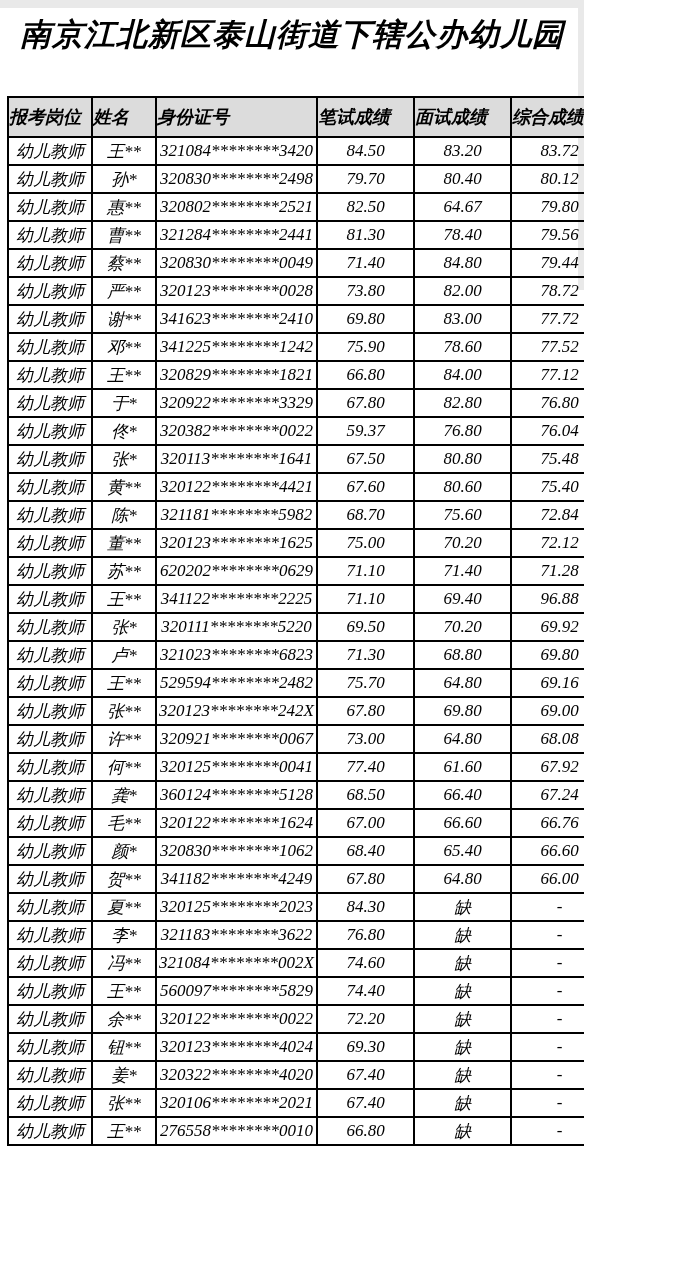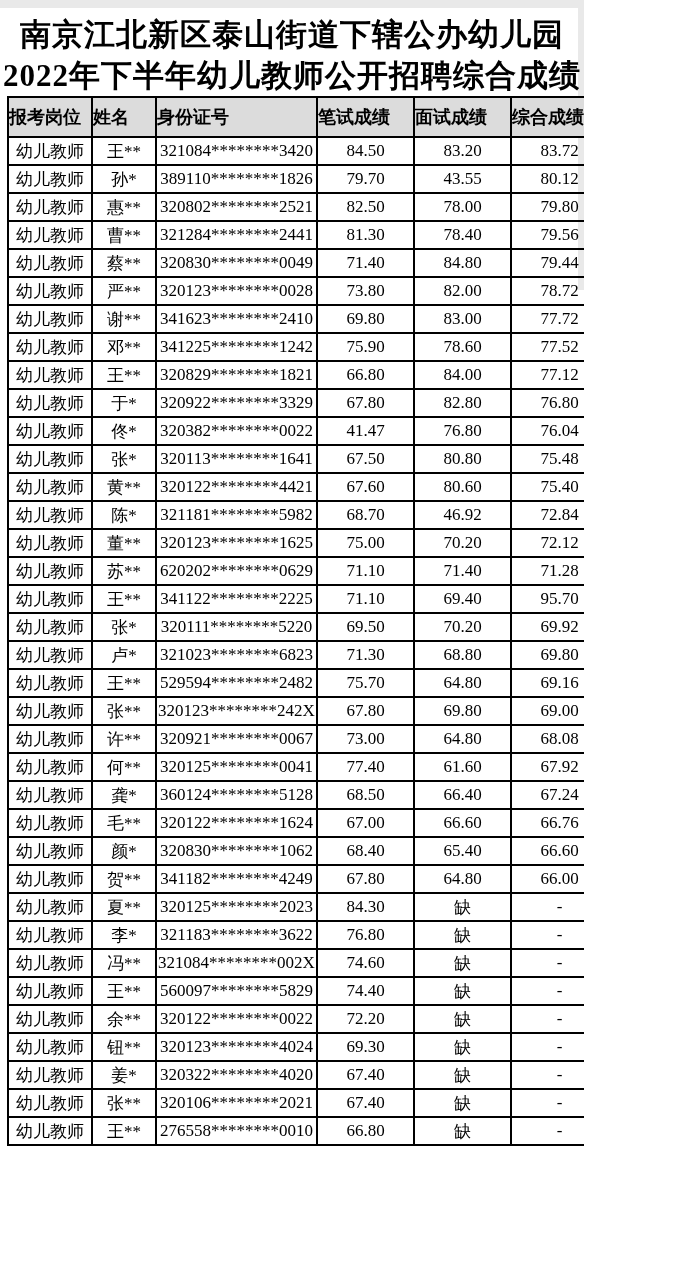--- a/index.html
+++ b/index.html
@@ -5,20 +5,21 @@
   * { margin: 0; padding: 0; box-sizing: border-box; }
   html, body { background: #ffffff; }
   .page {
     position: relative;
     width: 584px;
     height: 1283px;
     background: #ffffff;
     overflow: hidden;
     font-family: "Liberation Serif", "DejaVu Serif", serif;
     color: #000000;
+    font-style: italic;
   }
   .top-strip {
     position: absolute;
     top: 0; left: 0; right: 0;
     height: 8px;
     background: #e9e9e9;
   }
   .right-strip {
     position: absolute;
     top: 0; right: 0;
@@ -66,21 +67,20 @@
 </style>
 </head>
 <body>
 
 <div class="page">
   <div class="top-strip"></div>
   <div class="right-strip"></div>
 
   <div class="title-block">
     <div>南京江北新区泰山街道下辖公办幼儿园</div>
-    <div>2022年下半年幼儿教师公开招聘综合成绩</div>
   </div>
 
   <table class="results">
     <colgroup>
       <col style="width:84px">
       <col style="width:64px">
       <col style="width:161px">
       <col style="width:97px">
       <col style="width:97px">
       <col style="width:97px">
@@ -103,32 +103,32 @@
           <td>王**</td>
           <td class="id-col">321084********3420</td>
           <td>84.50</td>
           <td>83.20</td>
           <td>83.72</td>
           <td>1</td>
         </tr>
         <tr>
           <td>幼儿教师</td>
           <td>孙*</td>
-          <td class="id-col">389110********1826</td>
+          <td class="id-col">320830********2498</td>
           <td>79.70</td>
-          <td>43.55</td>
+          <td>80.40</td>
           <td>80.12</td>
           <td>2</td>
         </tr>
         <tr>
           <td>幼儿教师</td>
           <td>惠**</td>
           <td class="id-col">320802********2521</td>
           <td>82.50</td>
-          <td>78.00</td>
+          <td>64.67</td>
           <td>79.80</td>
           <td>3</td>
         </tr>
         <tr>
           <td>幼儿教师</td>
           <td>曹**</td>
           <td class="id-col">321284********2441</td>
           <td>81.30</td>
           <td>78.40</td>
           <td>79.56</td>
@@ -185,21 +185,21 @@
           <td class="id-col">320922********3329</td>
           <td>67.80</td>
           <td>82.80</td>
           <td>76.80</td>
           <td>10</td>
         </tr>
         <tr>
           <td>幼儿教师</td>
           <td>佟*</td>
           <td class="id-col">320382********0022</td>
-          <td>41.47</td>
+          <td>59.37</td>
           <td>76.80</td>
           <td>76.04</td>
           <td>11</td>
         </tr>
         <tr>
           <td>幼儿教师</td>
           <td>张*</td>
           <td class="id-col">320113********1641</td>
           <td>67.50</td>
           <td>80.80</td>
@@ -213,21 +213,21 @@
           <td>67.60</td>
           <td>80.60</td>
           <td>75.40</td>
           <td>2</td>
         </tr>
         <tr>
           <td>幼儿教师</td>
           <td>陈*</td>
           <td class="id-col">321181********5982</td>
           <td>68.70</td>
-          <td>46.92</td>
+          <td>75.60</td>
           <td>72.84</td>
           <td>14</td>
         </tr>
         <tr>
           <td>幼儿教师</td>
           <td>董**</td>
           <td class="id-col">320123********1625</td>
           <td>75.00</td>
           <td>70.20</td>
           <td>72.12</td>
@@ -241,21 +241,21 @@
           <td>71.40</td>
           <td>71.28</td>
           <td>16</td>
         </tr>
         <tr>
           <td>幼儿教师</td>
           <td>王**</td>
           <td class="id-col">341122********2225</td>
           <td>71.10</td>
           <td>69.40</td>
-          <td>95.70</td>
+          <td>96.88</td>
           <td>17</td>
         </tr>
         <tr>
           <td>幼儿教师</td>
           <td>张*</td>
           <td class="id-col">320111********5220</td>
           <td>69.50</td>
           <td>70.20</td>
           <td>69.92</td>
           <td>18</td>

